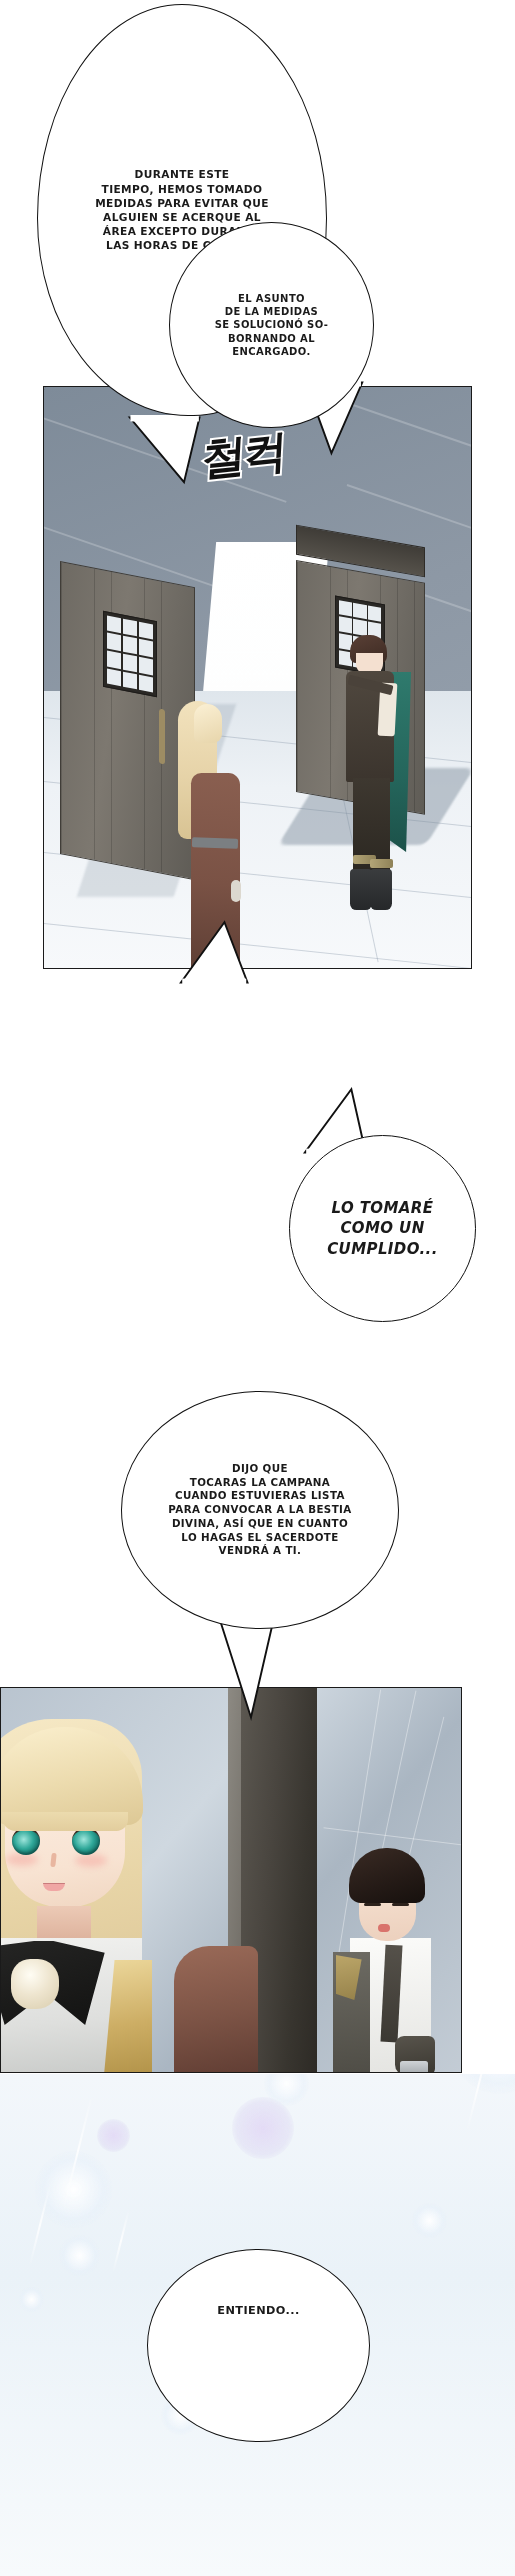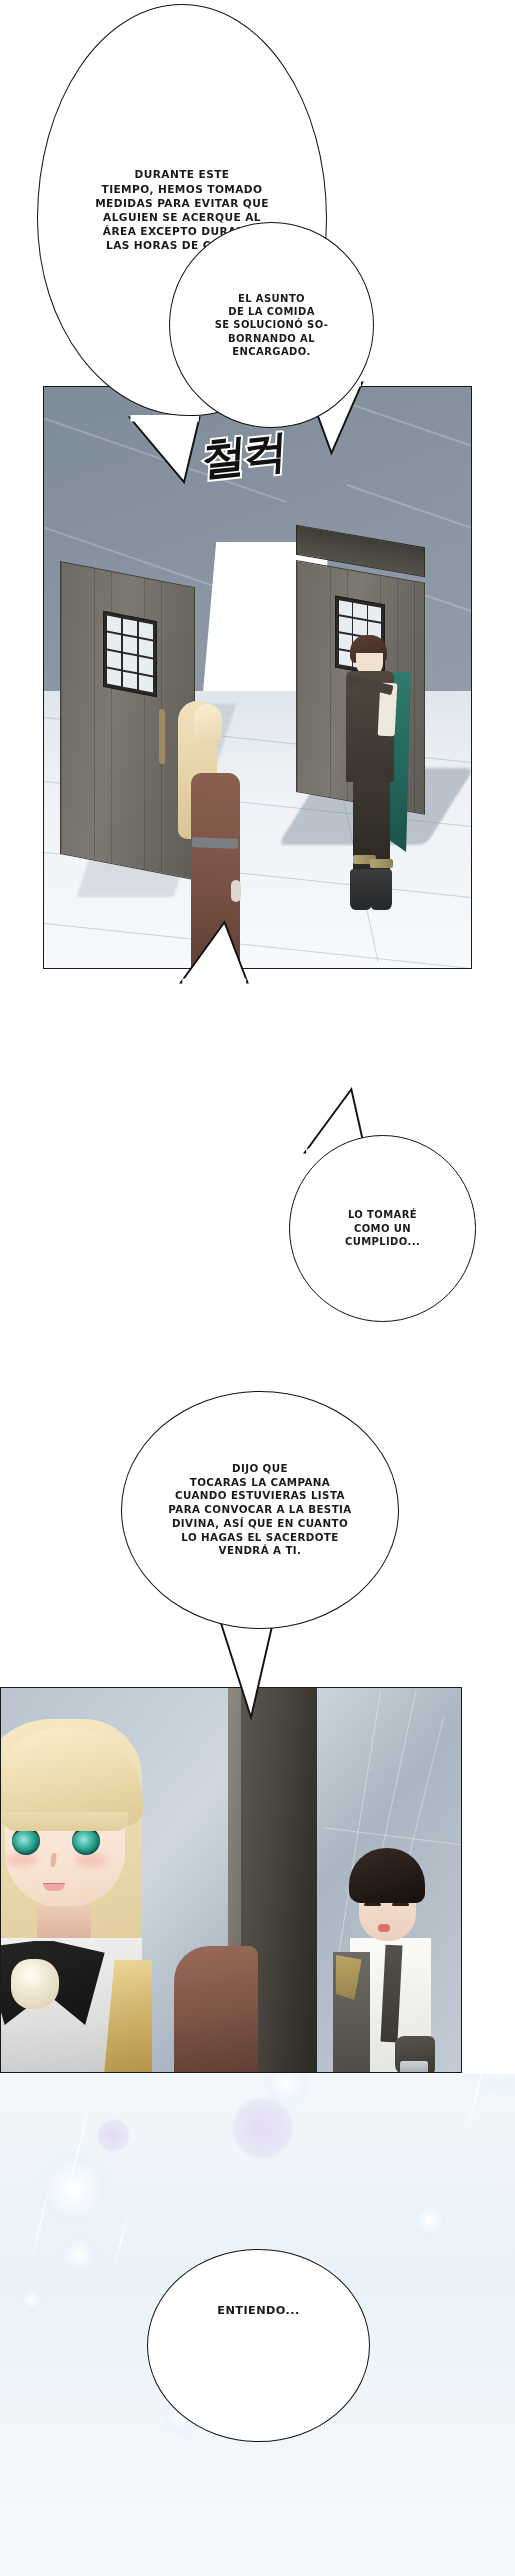--- a/index.html
+++ b/index.html
@@ -477,41 +477,41 @@
   </div>
 
   <div class="tail" style="left:303px; top:380px;">
     <svg width="71" height="77" viewBox="0 0 110 120">
       <path d="M4 4 L92 4 L44 114 Z" fill="#ffffff" stroke="#111111" stroke-width="3"></path>
       <rect x="6" y="0" width="84" height="10" fill="#ffffff"></rect>
     </svg>
   </div>
   <div class="bubble" style="left:169px; top:222px; width:205px; height:206px; border-radius:50%;">
     <div class="txt" style="font-size:10px;">EL ASUNTO
-DE LA  COMIDA
+DE LA  MEDIDAS
 SE SOLUCIONÓ SO-
 BORNANDO AL
 ENCARGADO.</div>
   </div>
 
   <div class="tail" style="left:177px; top:921px;">
     <svg width="77" height="64" viewBox="0 0 120 100">
       <path d="M6 96 L110 96 L74 2 Z" fill="#ffffff" stroke="#111111" stroke-width="3"></path>
       <rect x="8" y="90" width="100" height="10" fill="#ffffff"></rect>
     </svg>
   </div>
 
   <div class="tail" style="left:301px; top:1088px;">
     <svg width="71" height="71" viewBox="0 0 110 110">
       <path d="M6 100 L100 100 L78 2 Z" fill="#ffffff" stroke="#111111" stroke-width="3"></path>
       <rect x="8" y="94" width="90" height="10" fill="#ffffff"></rect>
     </svg>
   </div>
   <div class="bubble" style="left:289px; top:1135px; width:187px; height:187px; border-radius:50%;">
-    <div class="txt" style="font-size:10px;">LO TOMARÉ
+    <div class="txt" style="font-size:15px;font-style:italic;">LO TOMARÉ
 COMO UN
 CUMPLIDO...</div>
   </div>
 
   <div class="tail" style="left:211px; top:1598px;">
     <svg width="71" height="122" viewBox="0 0 110 190">
       <path d="M4 4 L104 4 L62 186 Z" fill="#ffffff" stroke="#111111" stroke-width="3"></path>
       <rect x="6" y="0" width="96" height="12" fill="#ffffff"></rect>
     </svg>
   </div>

